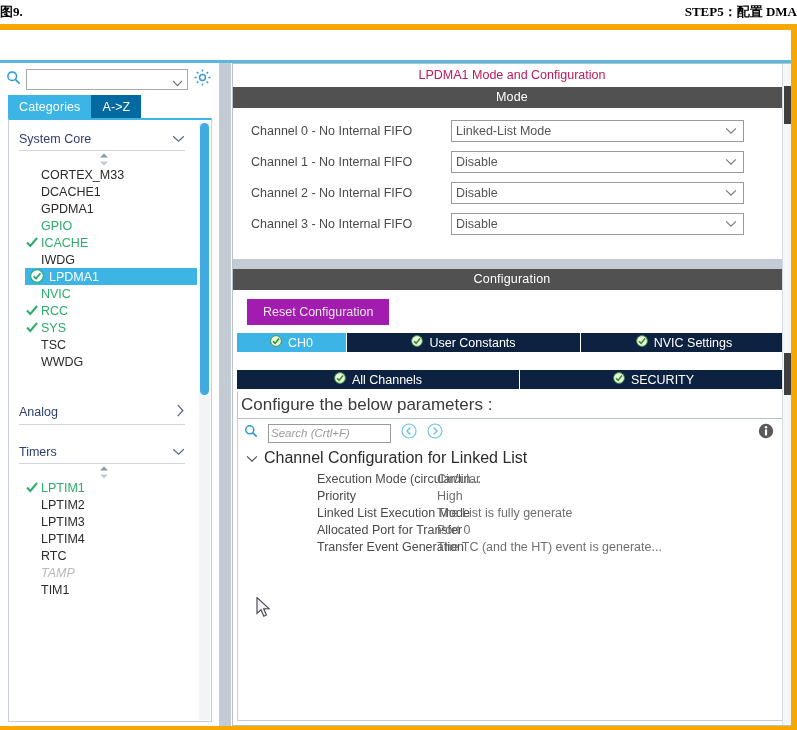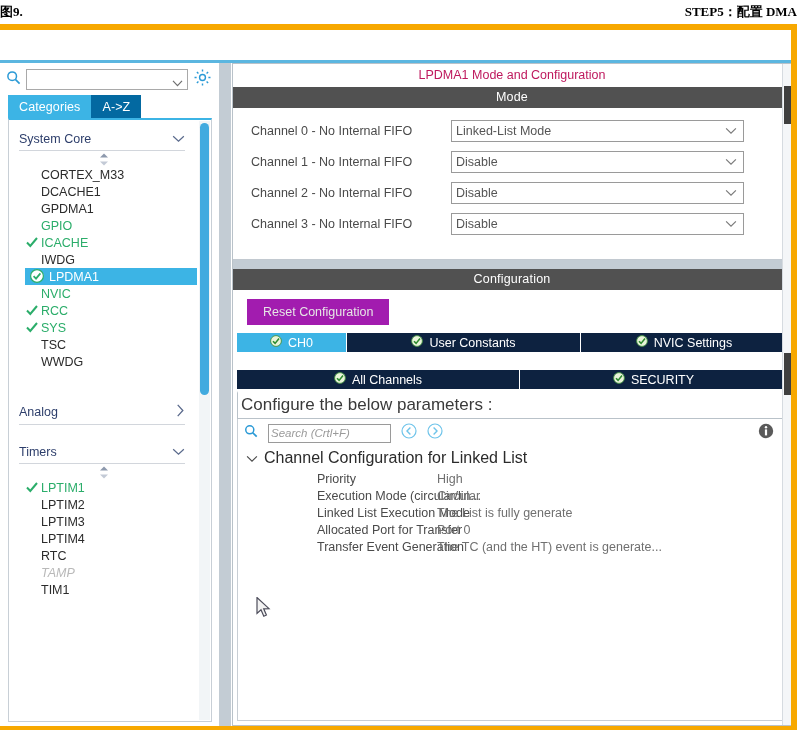--- a/index.html
+++ b/index.html
@@ -718,26 +718,26 @@
             <div class="tree-group">
               <span>
                 <svg width="12" height="8" viewBox="0 0 13 9">
                   <polyline points="1,1.5 6.5,7 12,1.5" fill="none" stroke="#4a4a4a" stroke-width="1.3"></polyline>
                 </svg>
               </span>
               <span>Channel Configuration for Linked List</span>
             </div>
 
             <div class="param-row">
+              <span class="param-name">Execution Mode (circular/lin...</span>
+              <span class="param-value">Circular</span>
+            </div>
+            <div class="param-row">
               <span class="param-name">Priority</span>
               <span class="param-value">High</span>
-            </div>
-            <div class="param-row">
-              <span class="param-name">Execution Mode (circular/lin...</span>
-              <span class="param-value">Circular</span>
             </div>
             <div class="param-row">
               <span class="param-name">Linked List Execution Mode</span>
               <span class="param-value">The List is fully generate</span>
             </div>
             <div class="param-row">
               <span class="param-name">Allocated Port for Transfer</span>
               <span class="param-value">Port 0</span>
             </div>
             <div class="param-row">

